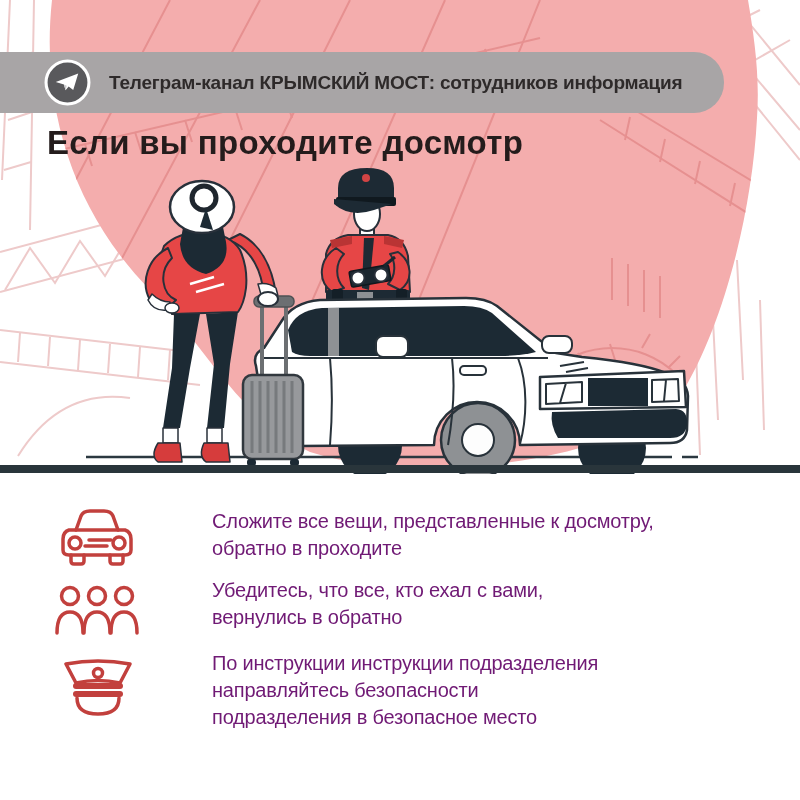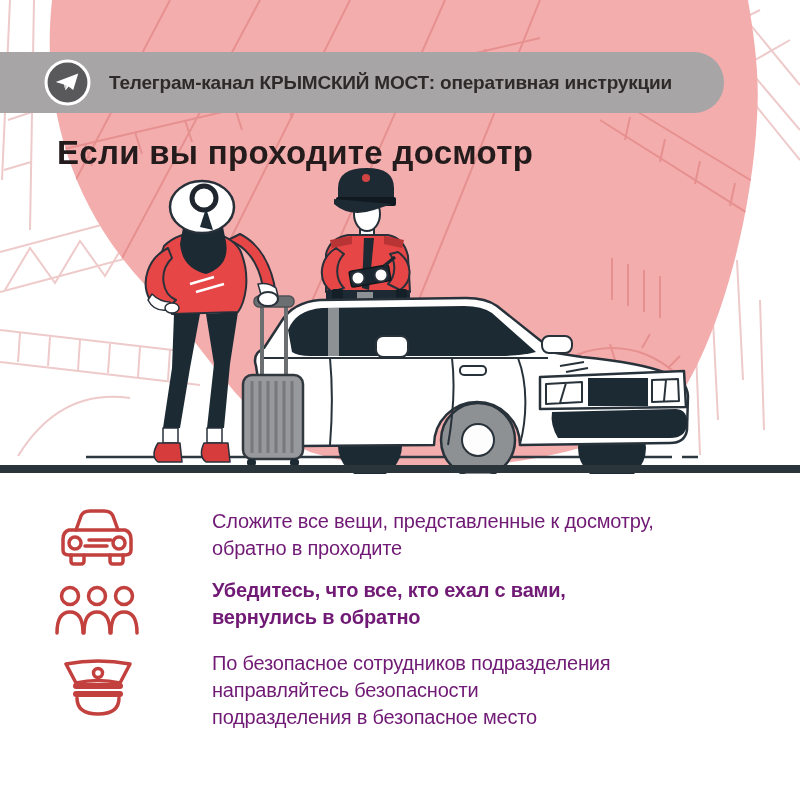--- a/index.html
+++ b/index.html
@@ -8,27 +8,27 @@
     font-family:"Liberation Sans",sans-serif;
   }
   .scene{position:absolute;left:0;top:0;}
   .banner{
     position:absolute;left:0;top:52px;width:724px;height:61px;
     background:#a8a5a6;border-radius:0 30px 30px 0;
     display:flex;align-items:center;gap:18px;padding-left:44px;box-sizing:border-box;
   }
   .banner-text{font-size:19px;line-height:24px;font-weight:600;color:#2e2a2a;letter-spacing:-.2px;}
   .title{
-    position:absolute;left:47px;top:124px;margin:10px;
+    position:absolute;left:47px;top:124px;margin:0;
     font-size:33px;font-weight:800;color:#241c1c;letter-spacing:.3px;
   }
   .item-icon{position:absolute;}
   .item-text{position:absolute;left:212px;font-size:20px;line-height:27px;font-weight:500;color:#701a75;letter-spacing:-.2px;}
   .i1-icon{left:59px;top:506px;} .i1-text{top:508px;}
-  .i2-icon{left:55px;top:585px;} .i2-text{top:577px;font-weight:bold;}
+  .i2-icon{left:55px;top:585px;} .i2-text{top:577px;}
   .i3-icon{left:58px;top:657px;} .i3-text{top:650px;}
 </style>
 </head>
 <body>
 
 <div class="canvas">
 
   <svg class="scene" width="800" height="474" viewBox="0 0 800 474">
     <defs>
       <clipPath id="blobClip">
@@ -140,21 +140,21 @@
     <rect x="0" y="465" width="800" height="8" fill="#29353b"></rect>
   </svg>
 
   <div class="banner">
     <svg width="47" height="47" viewBox="0 0 46 46">
       <circle cx="23" cy="23" r="21" fill="#59595c" stroke="#ffffff" stroke-width="3"></circle>
       <path d="M33.5,14.2 L11.5,22.6 L19.5,24.9 L21.1,30.6 L24.1,26.9 L28.6,30.3 Z" fill="#ffffff"></path>
       <path d="M19.5,24.9 L21.1,30.6 L22.2,26.2 Z" fill="#c9c9cb"></path>
     </svg>
     <div class="banner-text">
-      <div>Телеграм-канал КРЫМСКИЙ МОСТ: оперативная инструкции</div>
+      <div>Телеграм-канал КРЫМСКИЙ МОСТ: сотрудников информация</div>
     </div>
   </div>
 
   <h1 class="title">Если вы проходите досмотр</h1>
 
   <svg class="item-icon i1-icon" width="76" height="64" viewBox="0 0 76 64" fill="none" stroke="#c2403d" stroke-width="3.5" stroke-linecap="round" stroke-linejoin="round">
     <path d="M17,24 L22,10 Q24,5 31,5 L45,5 Q52,5 54,10 L59,24"></path>
     <path d="M10,24 L66,24 Q72,26 72,33 L72,44 Q72,49 66,49 L10,49 Q4,49 4,44 L4,33 Q4,26 10,24 Z"></path>
     <circle cx="16" cy="37" r="6"></circle>
       <circle cx="60" cy="37" r="6"></circle>
@@ -180,18 +180,18 @@
   </div>
 
   <svg class="item-icon i3-icon" width="80" height="60" viewBox="0 0 80 60" fill="none" stroke="#c2403d" stroke-width="3.5" stroke-linecap="round" stroke-linejoin="round">
     <path d="M8,7 Q40,1 72,7 L62,26 Q40,21 18,26 Z"></path>
     <circle cx="40" cy="16" r="4.5"></circle>
     <rect x="15" y="26" width="50" height="6" rx="3" fill="#c2403d" stroke="none"></rect>
     <rect x="15" y="34" width="50" height="6" rx="3" fill="#c2403d" stroke="none"></rect>
     <path d="M19,41 Q19,57 40,57 Q61,57 61,41"></path>
   </svg>
   <div class="item-text i3-text">
-    <div>По безопасное сотрудников подразделения</div>
+    <div>По инструкции инструкции подразделения</div>
     <div>направляйтесь безопасности</div>
     <div>подразделения в безопасное место</div>
   </div>
 
 </div>
 
 </body></html>

